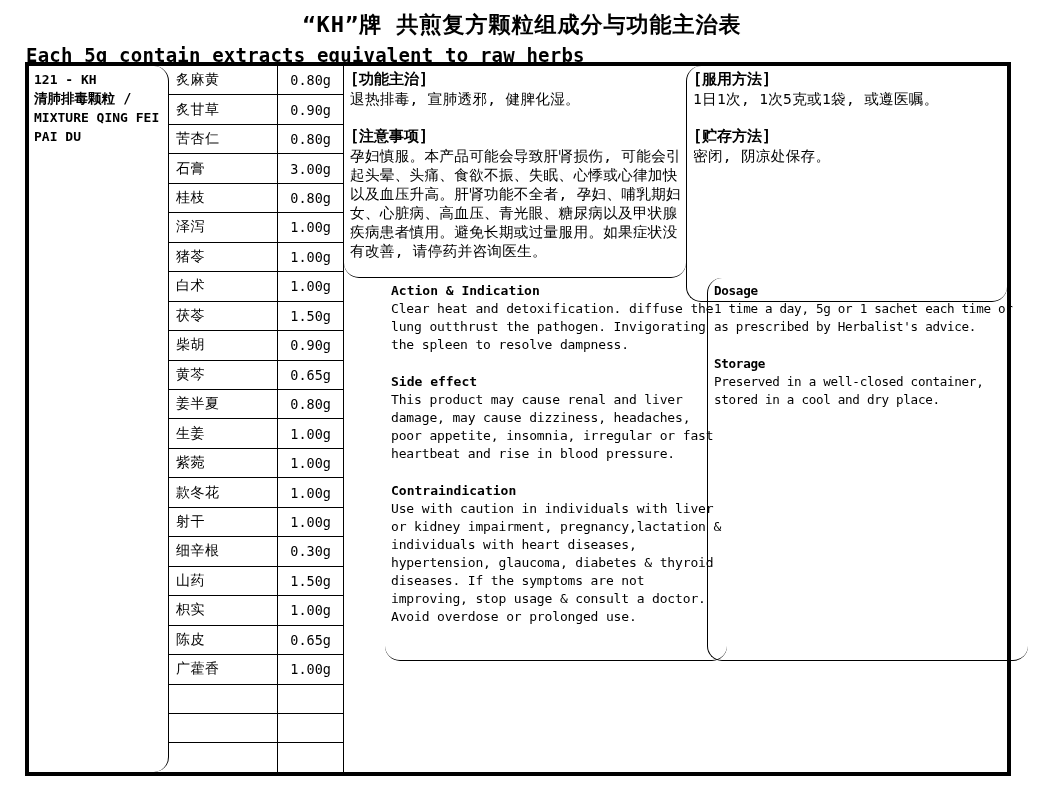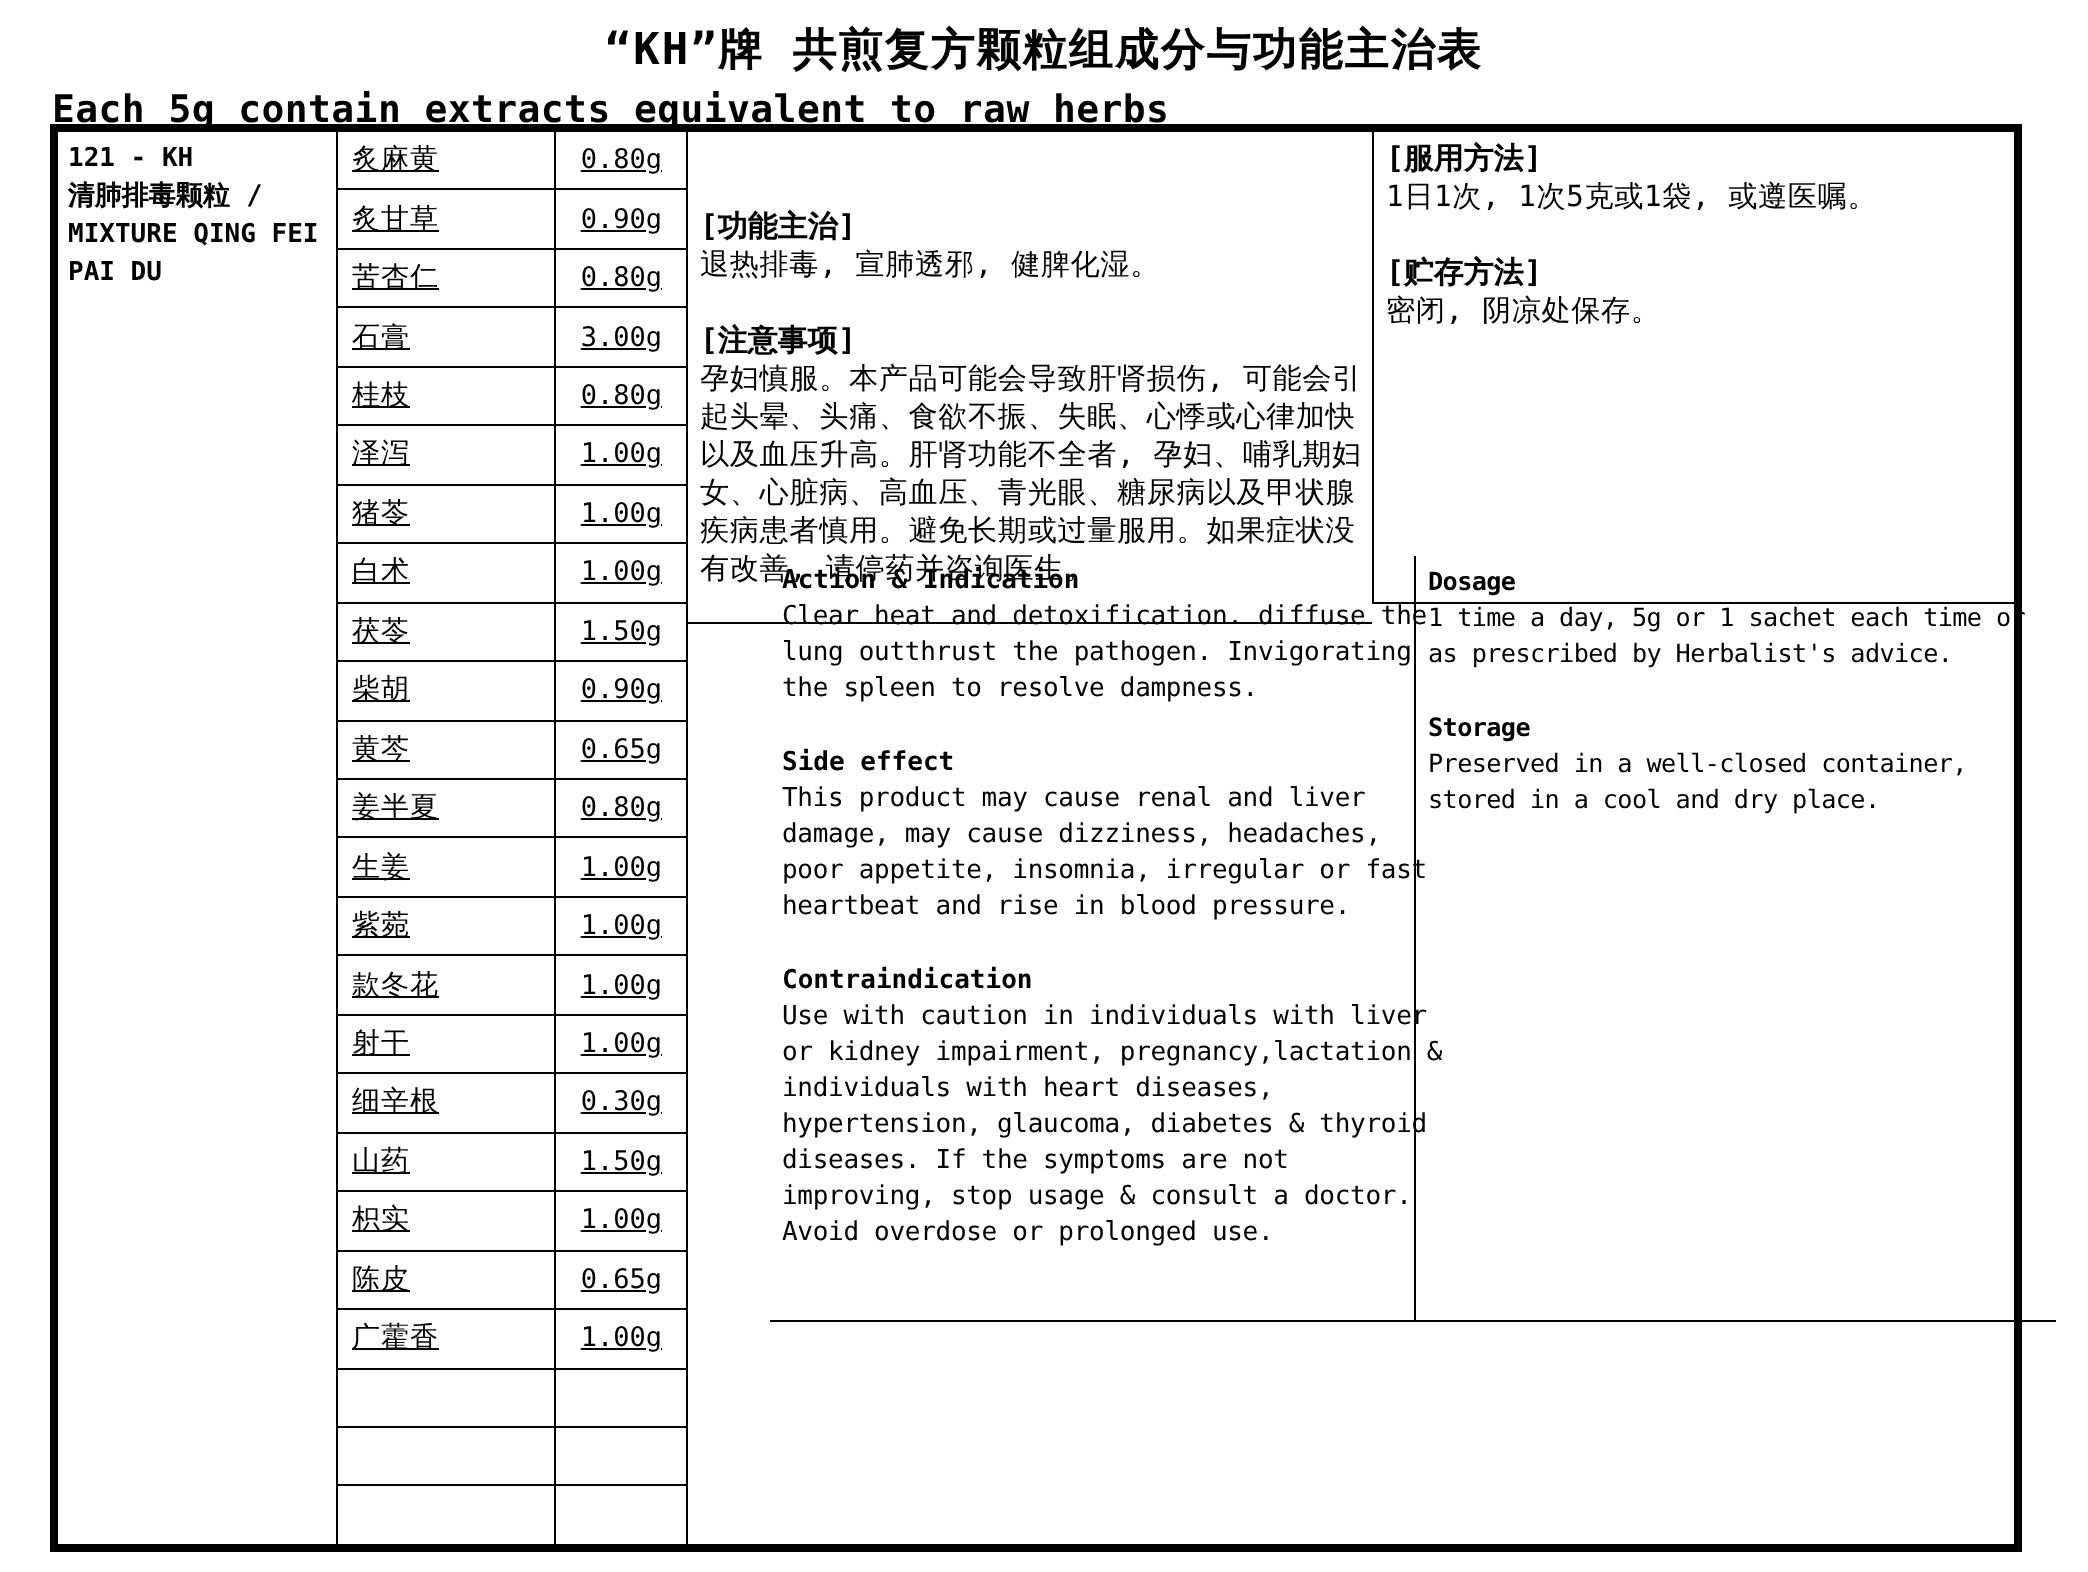--- a/index.html
+++ b/index.html
@@ -17,51 +17,51 @@
   .subtitle {
     position: absolute; left: 26px; top: 44px;
     font-size: 19px; font-weight: 700; text-decoration: underline;
     letter-spacing: 0.2px;
   }
   .tbl {
     position: absolute; left: 25px; top: 62px;
     width: 986px; height: 714px;
     border: 4px solid #000; background: #fff;
   }
-  .cell { position: absolute; overflow: hidden; }
+  .cell { position: absolute; overflow: hidden; border-radius: 15px; }
 
   
   .cell-info {
     left: 0; top: 0; width: 140px; height: 706px;
     border-right: 1.5px solid #000;
     padding: 4px 4px 0 5px;
     font-size: 13px; font-weight: 700; line-height: 19px;
   }
   .cell-info .cn-name { font-size: 13.5px; }
 
   
   .herb-list {
     position: absolute; left: 140px; top: 0; width: 175px; height: 706px;
     display: flex; flex-direction: column;
     border-right: 1.5px solid #000;
   }
-  .hrow { flex: 1 1 0; display: flex; border-bottom: 1.5px solid #000; text-decoration: underline; }
+  .hrow { flex: 1 1 0; display: flex; border-bottom: 1.5px solid #000; }
   .hrow:last-child { border-bottom: none; }
   .hname {
     width: 109px; border-right: 1.5px solid #000;
     display: flex; align-items: center; padding-left: 7px;
     font-size: 14px; letter-spacing: 0.5px;
   }
   .hamt {
     flex: 1; display: flex; align-items: center; justify-content: flex-end;
     padding-right: 12px; font-size: 13.5px;
   }
 
   
-  .cell-cn-mid  { left: 315px; top: 0;     width: 342px; height: 212px; border-bottom: 1.5px solid #000; margin-top: 34px; }
+  .cell-cn-mid  { left: 315px; top: 0;     width: 342px; height: 212px; border-bottom: 1.5px solid #000; }
   .cell-en-mid  { left: 315px; top: 212px; width: 342px; height: 383px; border-bottom: 1.5px solid #000; margin-left: 41px; }
   .cell-cn-right{ left: 657px; top: 0;     width: 321px; height: 236px; border-left: 1.5px solid #000; border-bottom: 1.5px solid #000; }
   .cell-en-right{ left: 678px; top: 212px; width: 321px; height: 383px; border-left: 1.5px solid #000; border-bottom: 1.5px solid #000; }
   .cell-empty   { left: 315px; top: 595px; width: 663px; height: 111px; }
 
   .cell-cn-mid, .cell-en-mid, .cell-cn-right, .cell-en-right { padding: 4px 4px 0 6px; }
 
   .sec { margin-bottom: 19px; }
   .sec:last-child { margin-bottom: 0; }
   .sec-h-cn { font-size: 15px; font-weight: 700; line-height: 19px; }

